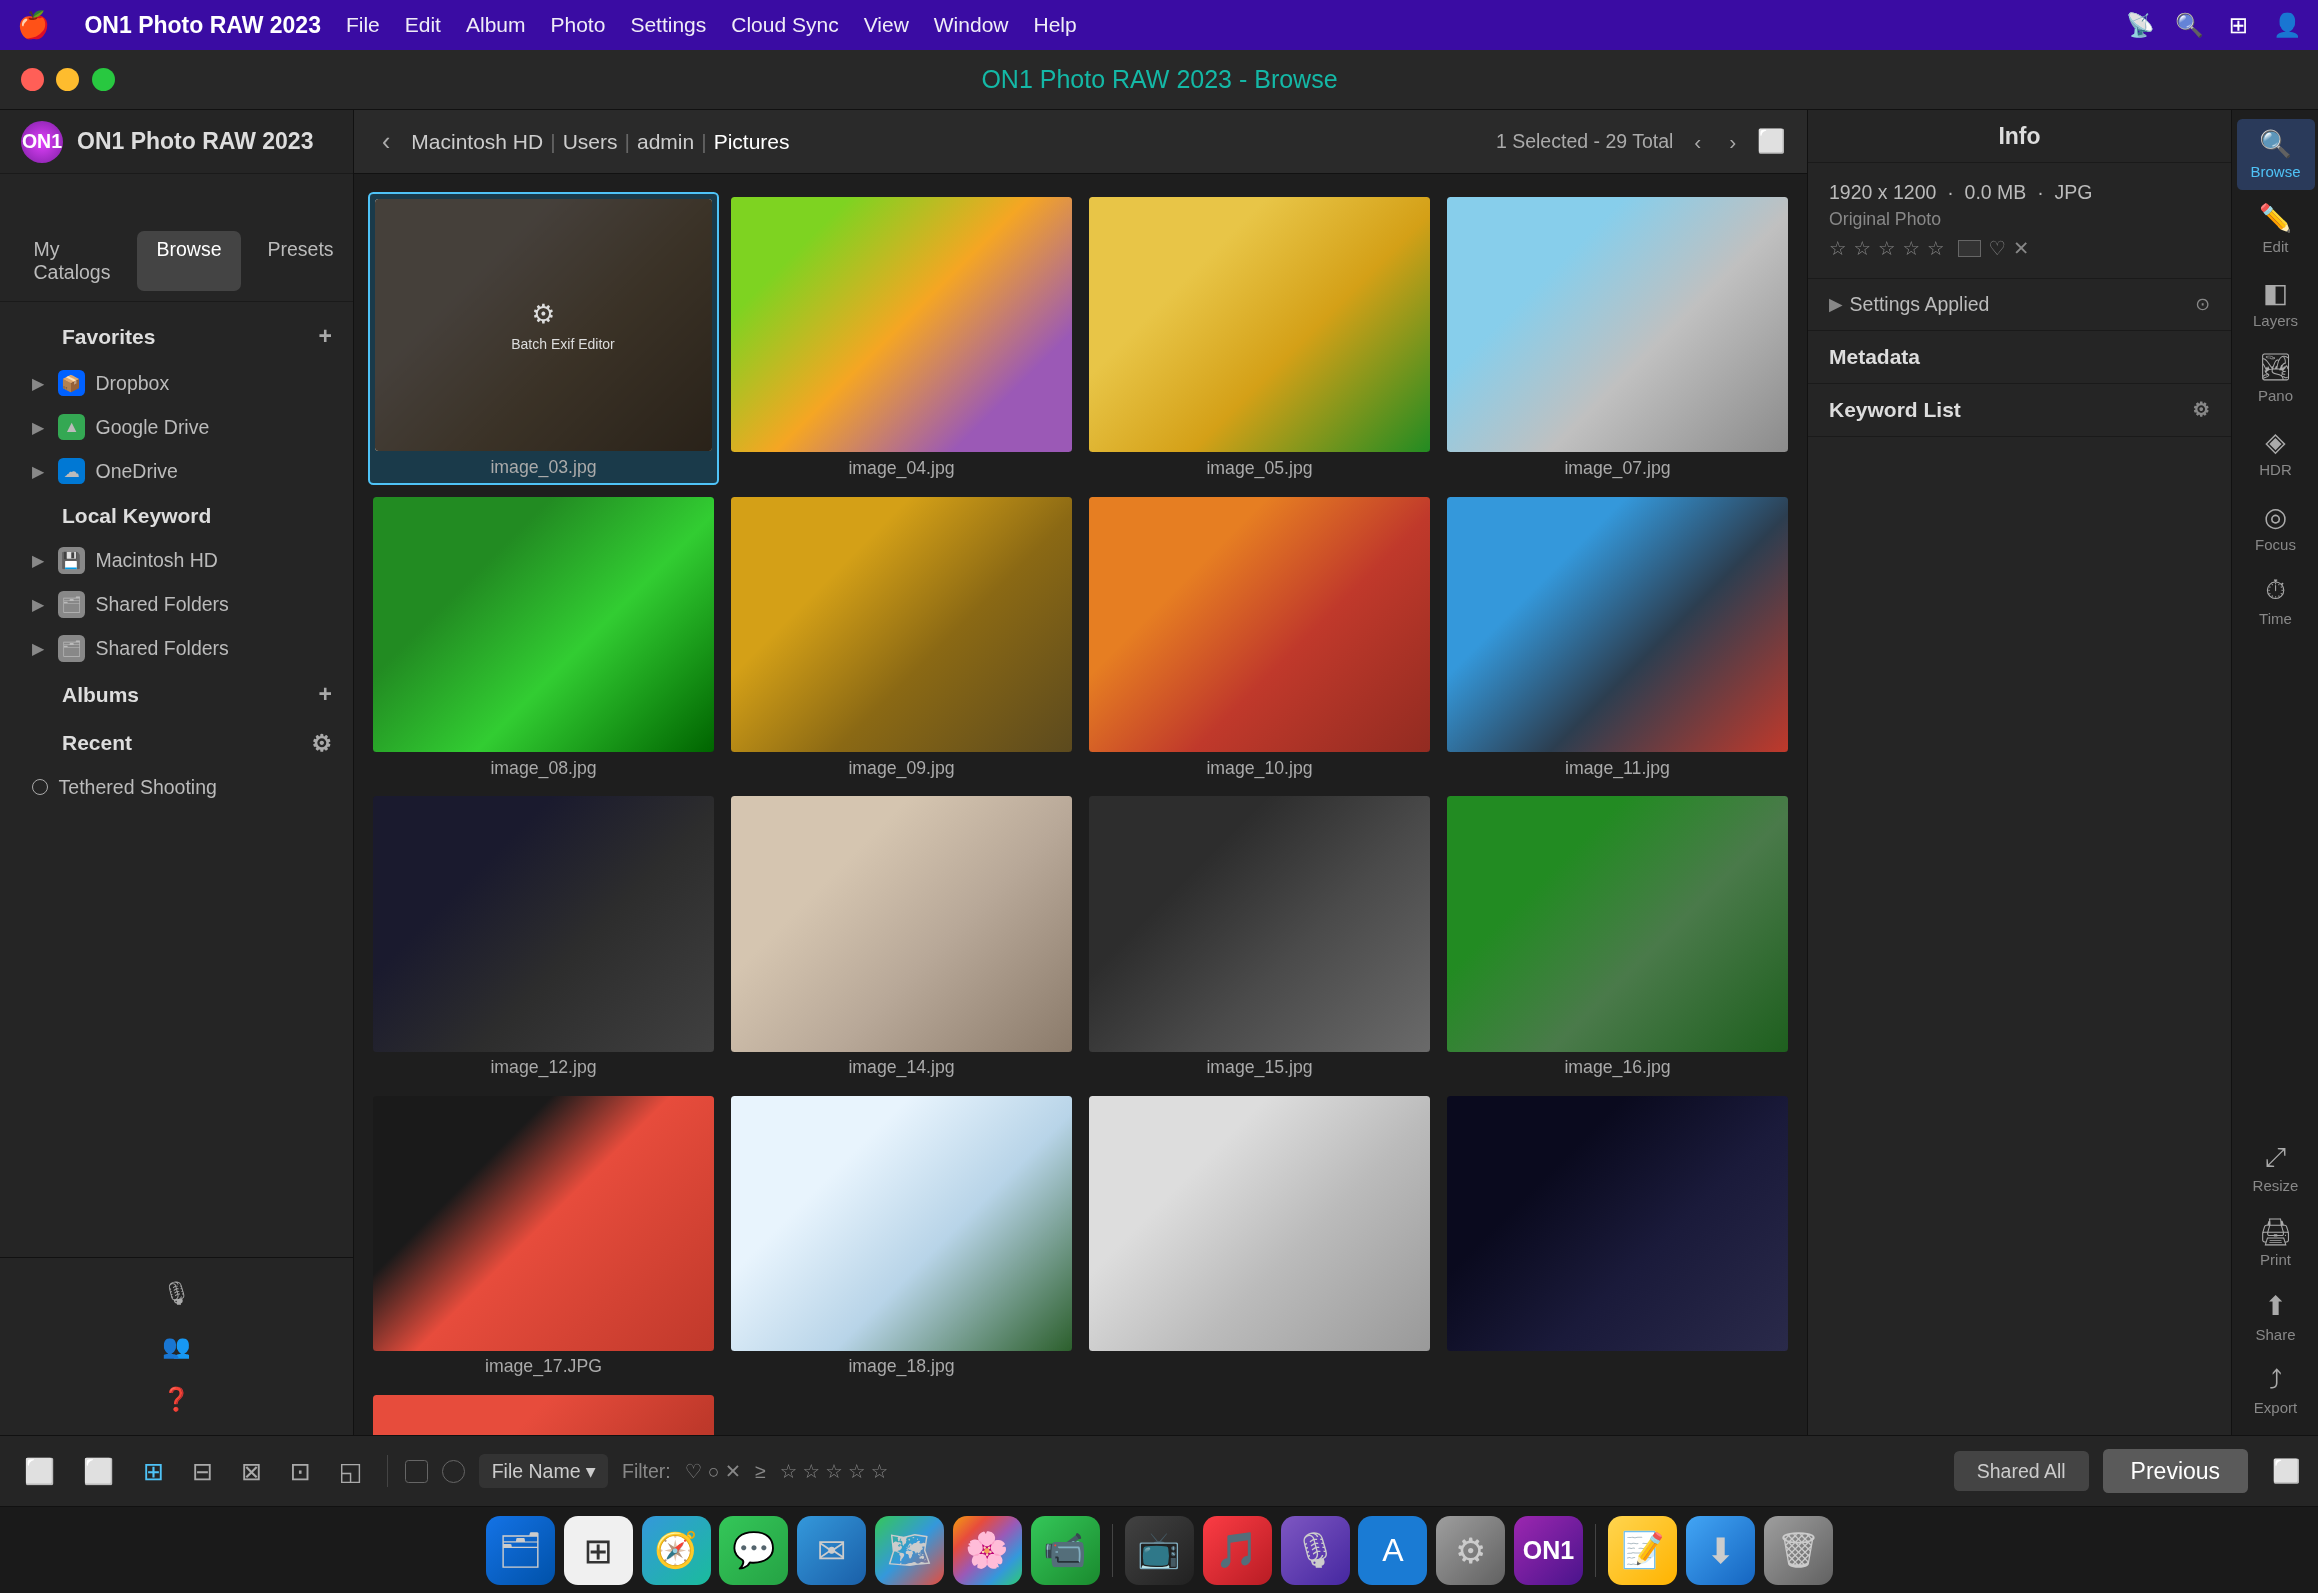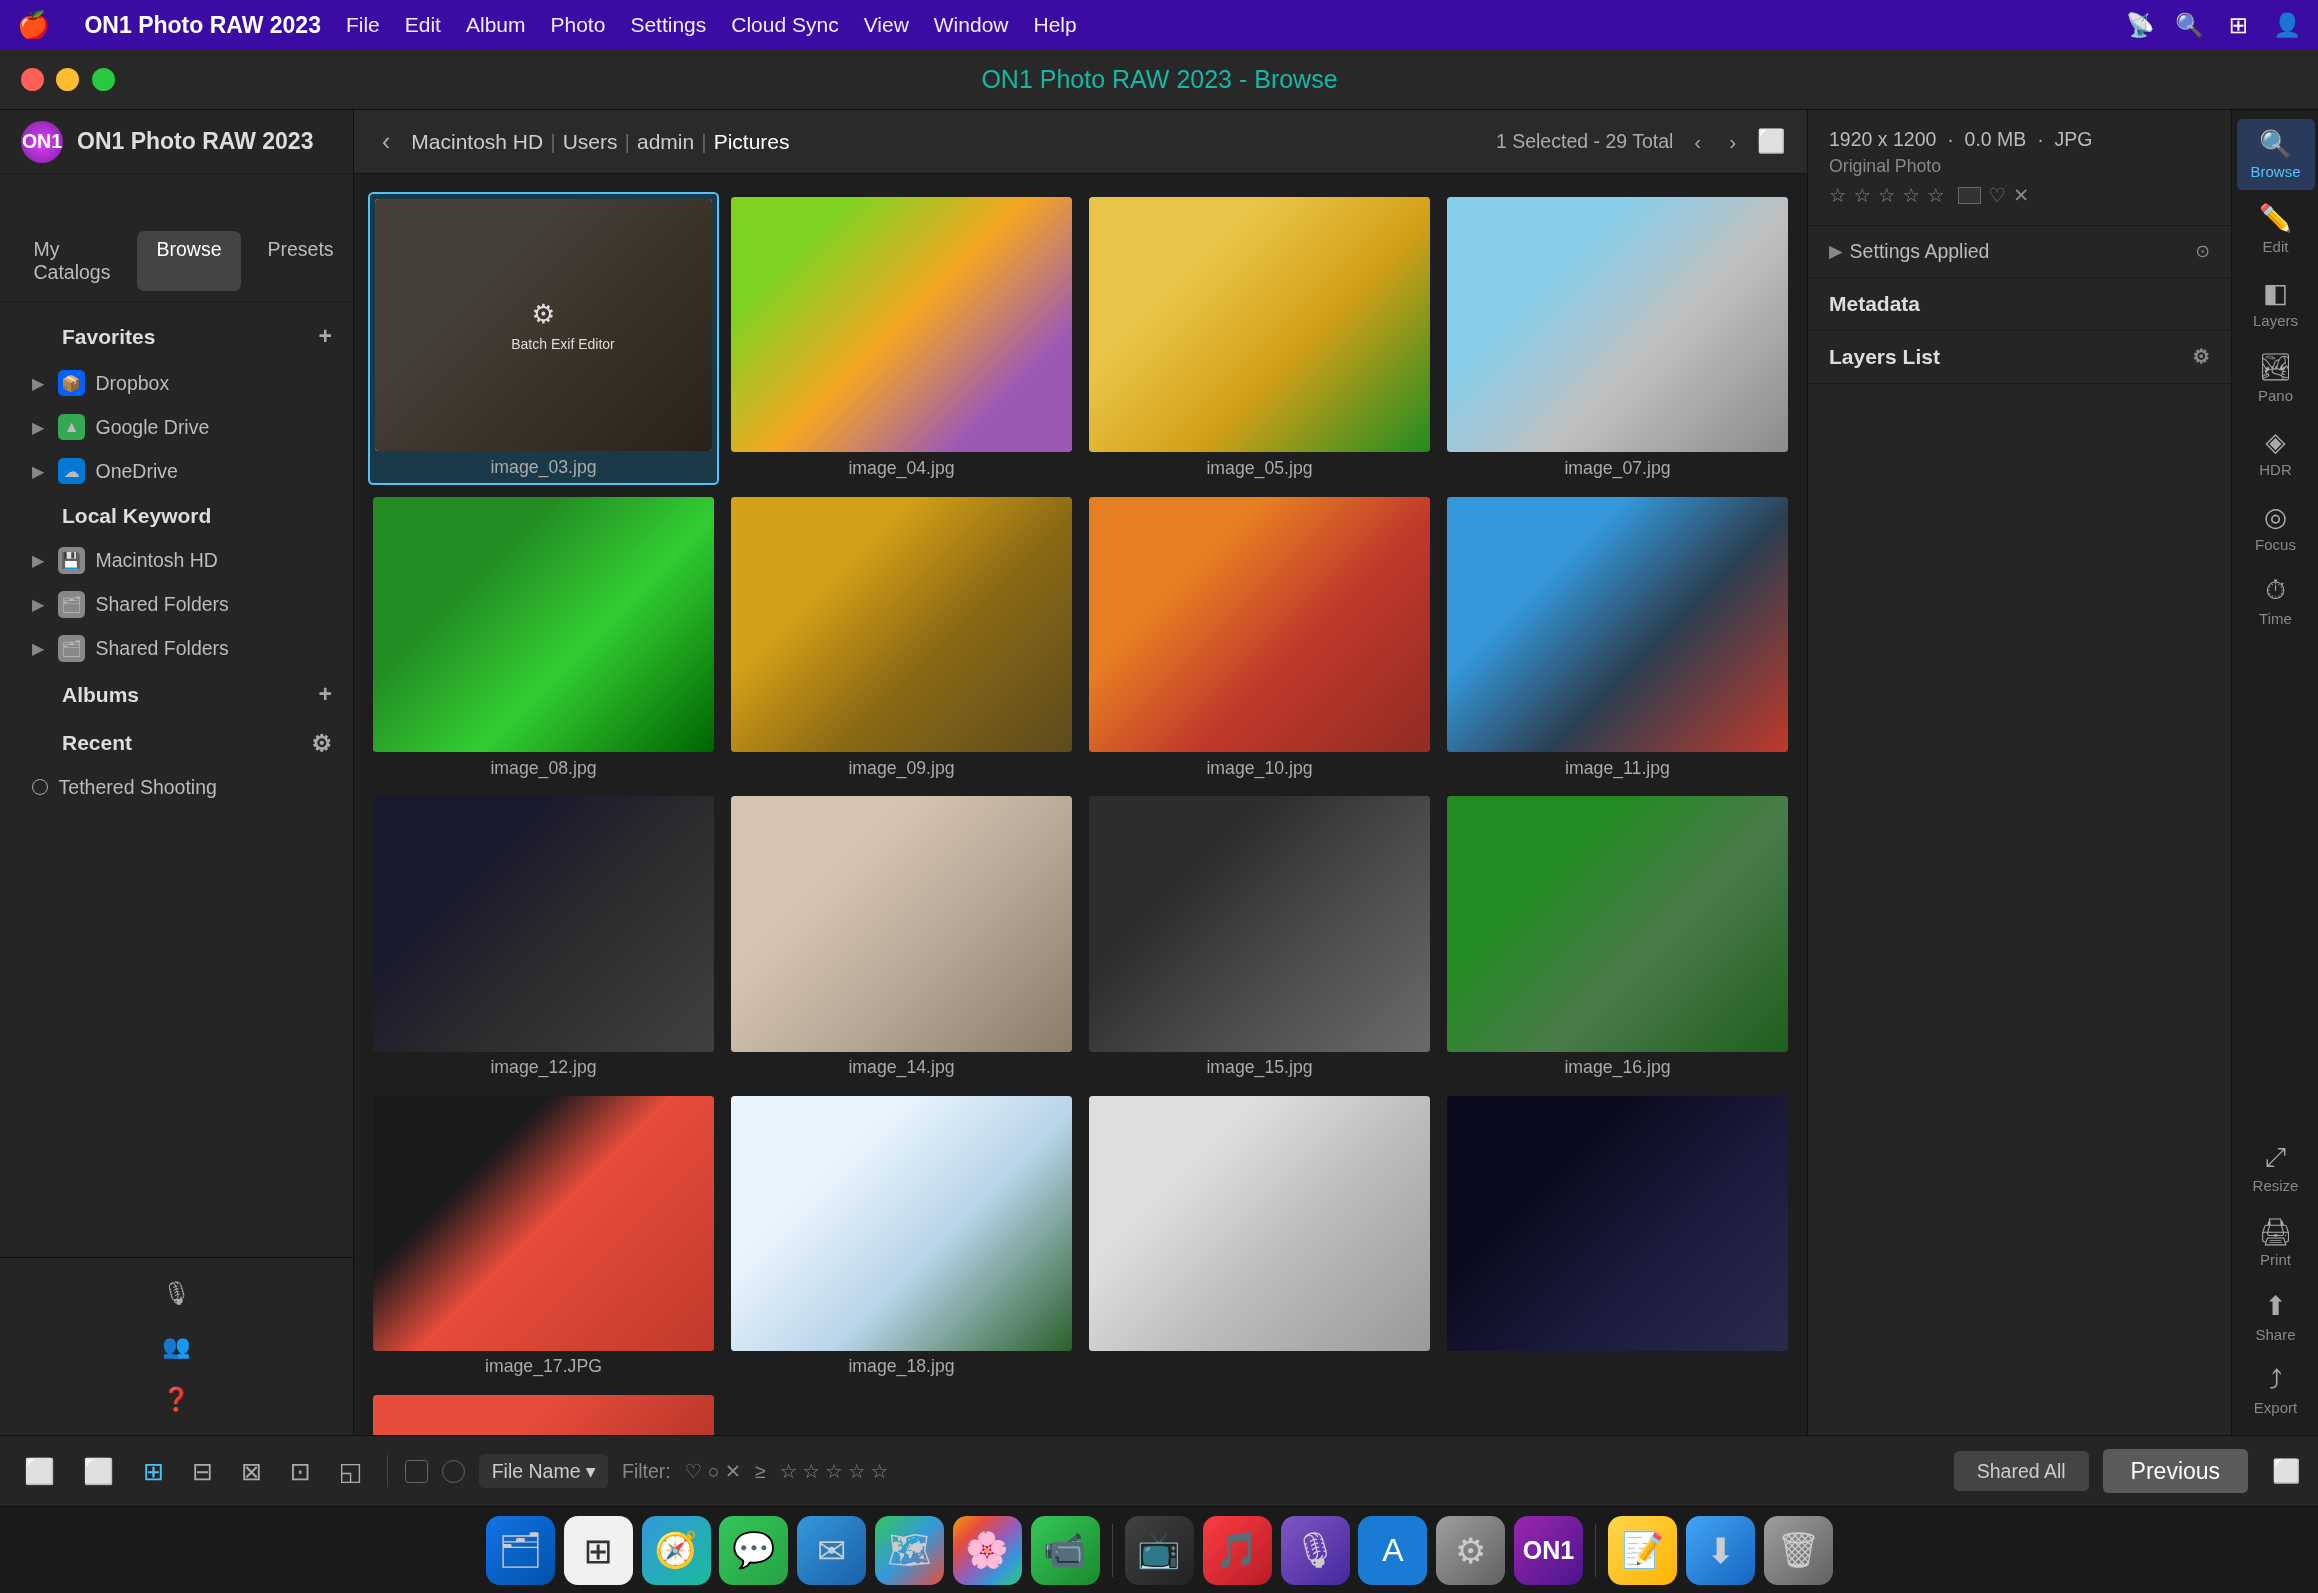--- a/index.html
+++ b/index.html
@@ -813,20 +813,21 @@
         <div class="photo-cell">
           <div class="photo-thumb thumb-red-car"></div>
 
         </div>
 
       </div>
     </div>
   </div>
 
   <div class="right-panel">
+    <div class="right-panel-header">Info</div>
 
     <div class="info-section">
       <div class="info-text">
         <span>1920 x 1200</span>
         &nbsp;·&nbsp;
         <span>0.0 MB</span>
         &nbsp;·&nbsp;
         <span>JPG</span>
       </div>
       <div class="info-sub">Original Photo</div>
@@ -846,21 +847,21 @@
       <span class="settings-chevron">▶</span>
       <span style="flex:1; margin-left:7px;">Settings Applied</span>
       <span class="settings-extra">⊙</span>
     </div>
 
     <div class="collapsible-section">
       <span>Metadata</span>
     </div>
 
     <div class="collapsible-section">
-      <span>Layers List</span>
+      <span>Keyword List</span>
       <span class="section-gear">⚙</span>
     </div>
   </div>
 
   <div class="right-rail">
     <div class="right-rail-item active">
       <span class="right-rail-icon">🔍</span>
       <span class="right-rail-label">Browse</span>
     </div>
     <div class="right-rail-item">

